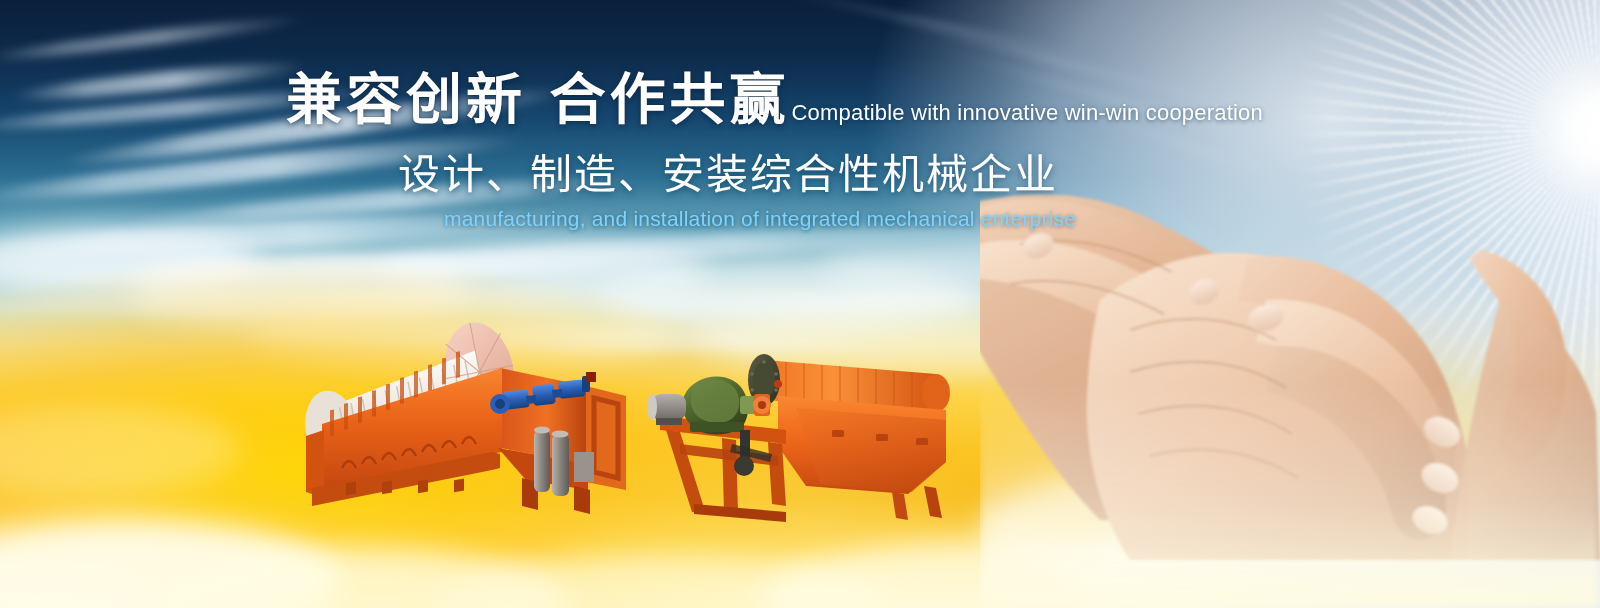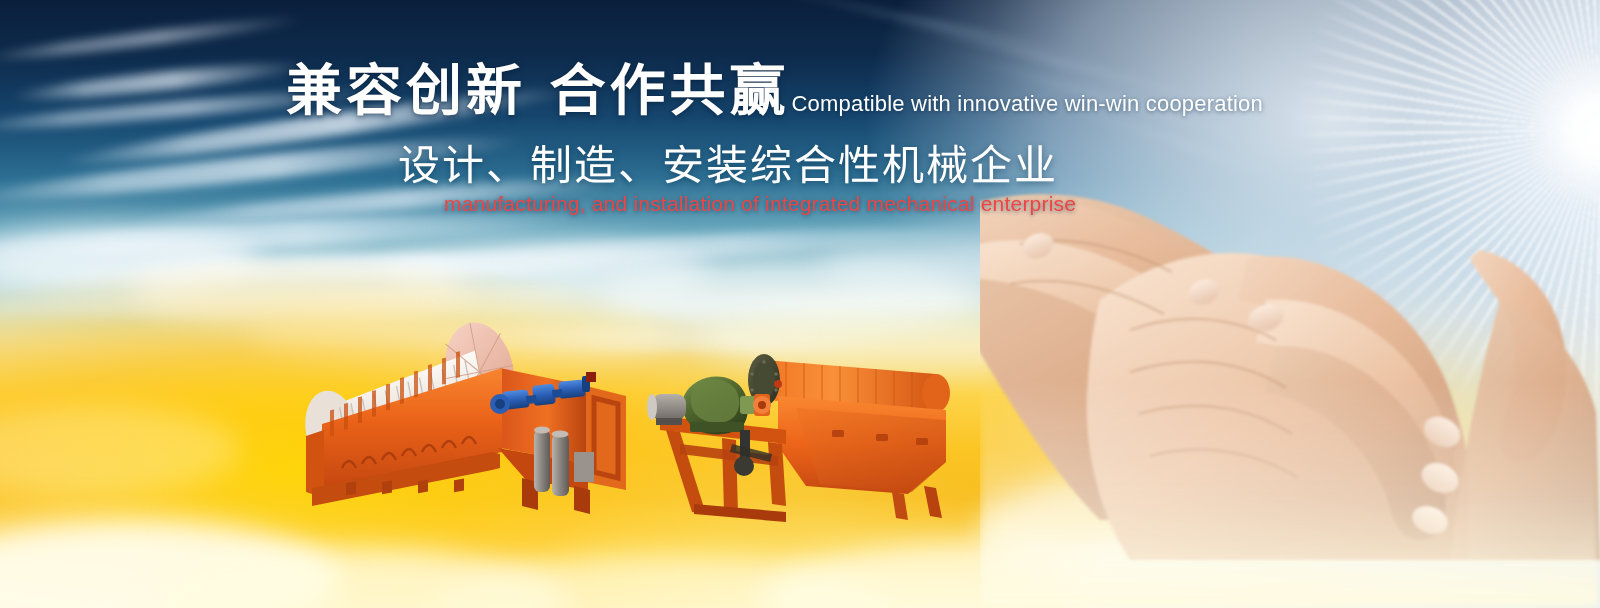--- a/index.html
+++ b/index.html
@@ -119,21 +119,21 @@
   .sunburst .core{
     position:absolute; inset:0;
     background:radial-gradient(circle at 50% 50%, rgba(255,255,255,1) 0%, rgba(255,255,255,.95) 6%, rgba(244,249,255,.55) 16%, rgba(230,240,250,0) 40%);
     filter:blur(6px);
   }
 
   
   .text-block{
     position:absolute;
     left:286px;
-    top:62px;
+    top:71px;
     width:960px;
     z-index:40;
   }
   .headline-row{
     display:flex;
     align-items:baseline;
     white-space:nowrap;
   }
   .headline-cn{
     font-size:56px;
@@ -159,25 +159,25 @@
     margin-left:112px;
     font-size:42px;
     font-weight:400;
     color:#ffffff;
     letter-spacing:2px;
     white-space:nowrap;
     text-shadow:0 2px 6px rgba(0,50,80,.55);
     font-family:Liberation Sans, sans-serif;
   }
   .sub-en{
-    margin-top:0;
+    margin-top:6px;
     margin-left:158px;
     font-size:21px;
     font-weight:400;
-    color:#ef4444;
+    color:#7dd3fc;
     letter-spacing:.2px;
     white-space:nowrap;
     text-shadow:0 1px 4px rgba(0,50,80,.6);
   }
 
   
   .hands{
     position:absolute;
     right:0; top:0;
     width:620px; height:608px;

